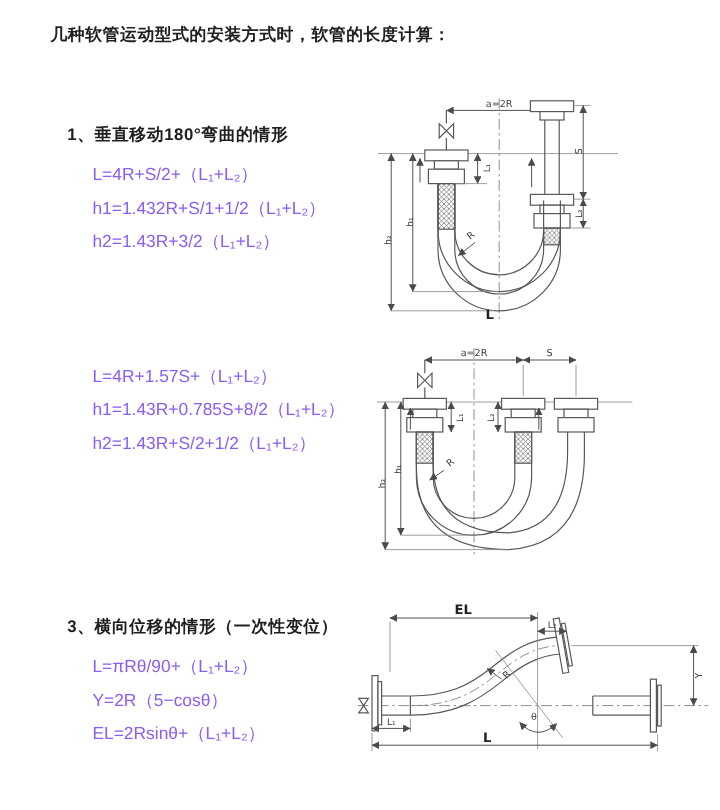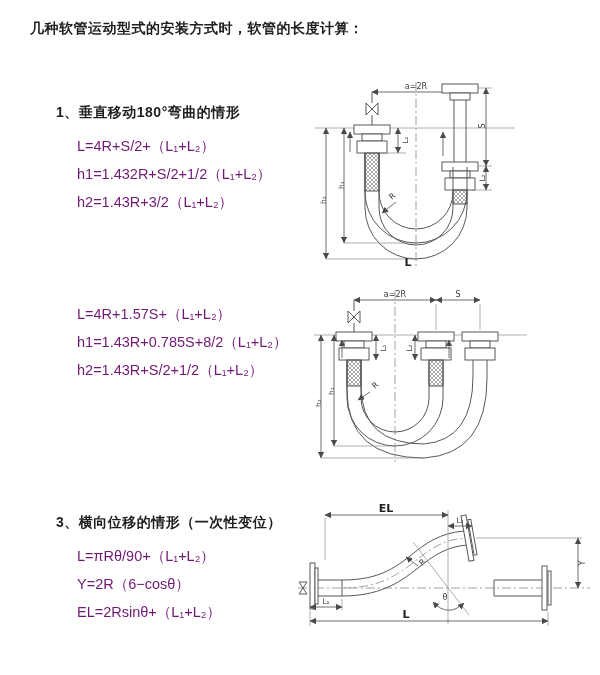--- a/index.html
+++ b/index.html
@@ -1,56 +1,56 @@
 <!DOCTYPE html>
 <html><head>
 <meta charset="utf-8">
 <style>
   html,body{margin:0;padding:0;}
   body{width:600px;height:675px;background:#ffffff;position:relative;overflow:hidden;
        font-family:"Liberation Sans","DejaVu Sans",sans-serif;color:#1f1f1f;}
-  .abs{position:absolute;}
+  .abs{position:absolute;margin-left:12px;}
   .title{left:30px;top:20px;font-size:14px;font-weight:700;letter-spacing:.5px;white-space:nowrap;}
   .section{position:absolute;left:56px;width:280px;}
   .sec-heading{font-size:14px;font-weight:700;letter-spacing:.5px;white-space:nowrap;margin:0 0 10px 0;}
-  .formula{font-size:14.5px;font-weight:400;margin:0 0 0 21px;padding:0;line-height:28px;white-space:nowrap;color:#701a75;}
+  .formula{font-size:14.5px;font-weight:400;margin:0 0 0 21px;padding:0;line-height:28px;white-space:nowrap;color:#8b5cf6;}
   svg.diag{position:absolute;}
   svg text{font-family:"DejaVu Sans","Liberation Sans",sans-serif;fill:#3a3a3a;}
   .lbl{font-size:8px;}
   .lblsub{font-size:7.5px;}
   .big{font-size:11px;font-weight:bold;fill:#222;}
   .cl{stroke:#8a8a8a;stroke-width:.8;stroke-dasharray:9 3 2 3;fill:none;}
   .thin{stroke:#8c8c8c;stroke-width:.7;fill:none;}
   .dim{stroke:#4a4a4a;stroke-width:.8;fill:none;}
   .dw{stroke:#585858;stroke-width:1;fill:none;}
   .fit{stroke:#585858;stroke-width:1;fill:#ffffff;}
   .hose{stroke:#585858;stroke-width:1;fill:url(#xh);}
 </style>
 </head>
 <body>
 
 <div class="abs title">几种软管运动型式的安装方式时，软管的长度计算：</div>
 
 <div class="section" style="top:104px">
   <div class="sec-heading">1、垂直移动180°弯曲的情形</div>
   <div class="formula">L=4R+S/2+（L₁+L₂）</div>
-  <div class="formula">h1=1.432R+S/2+1/2（L₁+L₂）</div>
+  <div class="formula">h1=1.432R+S/1+1/2（L₁+L₂）</div>
   <div class="formula">h2=1.43R+3/2（L₁+L₂）</div>
 </div>
 
 <div class="section" style="top:300px">
   <div class="formula">L=4R+1.57S+（L₁+L₂）</div>
   <div class="formula">h1=1.43R+0.785S+8/2（L₁+L₂）</div>
   <div class="formula">h2=1.43R+S/2+1/2（L₁+L₂）</div>
 </div>
 
 <div class="section" style="top:514px">
   <div class="sec-heading">3、横向位移的情形（一次性变位）</div>
   <div class="formula">L=πRθ/90+（L₁+L₂）</div>
-  <div class="formula">Y=2R（6−cosθ）</div>
+  <div class="formula">Y=2R（5−cosθ）</div>
   <div class="formula">EL=2Rsinθ+（L₁+L₂）</div>
 </div>
 
 <svg class="diag" style="left:310px;top:70px" width="290" height="200" viewBox="0 0 290 200">
   <defs>
     <marker id="arr" viewBox="0 0 10 10" refX="9.5" refY="5" markerWidth="8" markerHeight="8" orient="auto-start-reverse">
         <path d="M0 0L10 5L0 10z" fill="#4a4a4a"></path>
       </marker>
     <pattern id="xh" width="4" height="4" patternUnits="userSpaceOnUse">
       <path d="M0 4L4 0M0 0L4 4" stroke="#6f6f6f" stroke-width="0.6" fill="none"></path>

